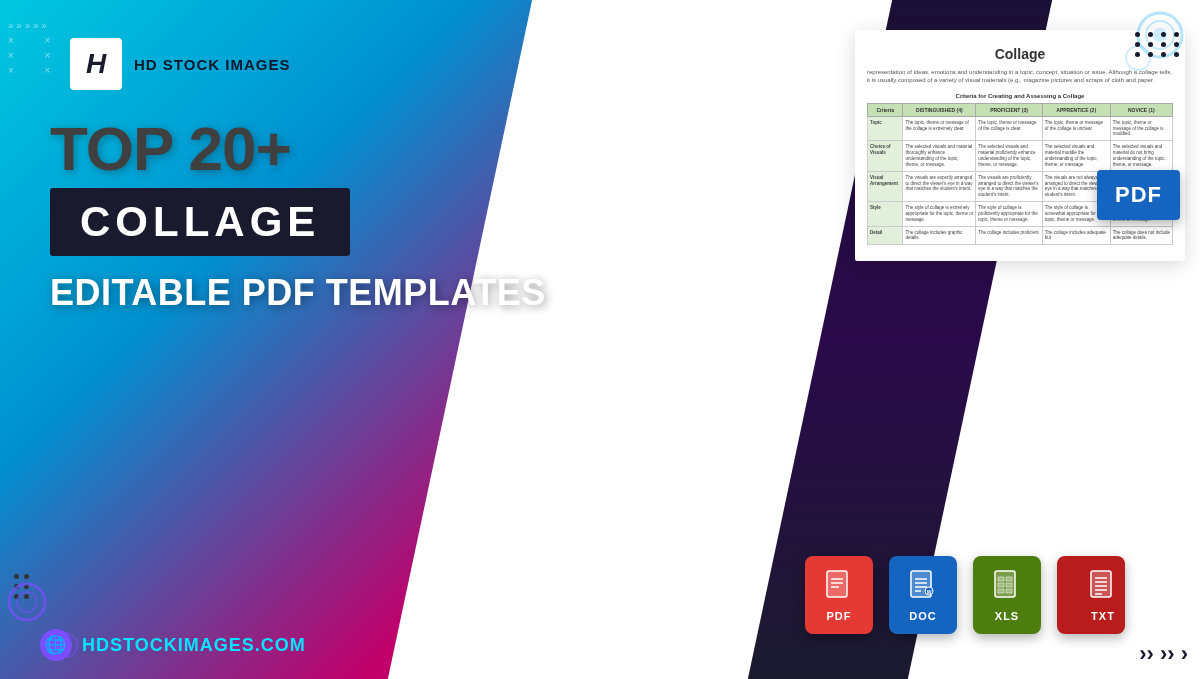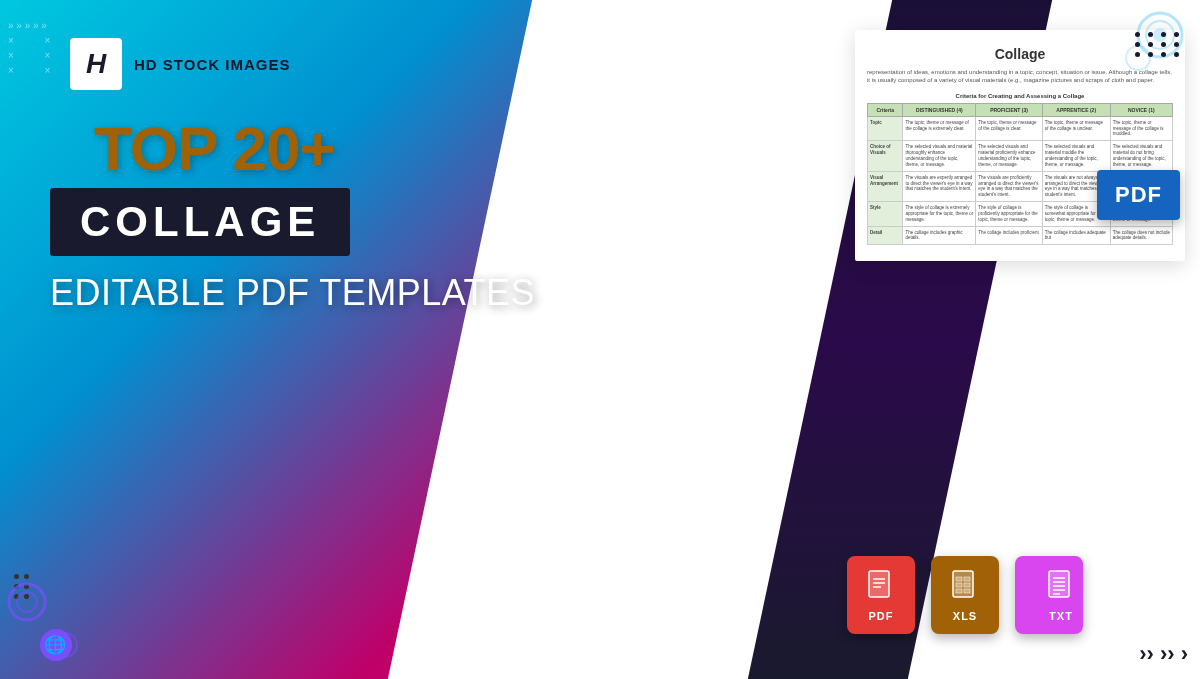--- a/index.html
+++ b/index.html
@@ -95,28 +95,27 @@
 
     .logo-text {
       color: #0f172a;
       font-size: 15px;
       font-weight: 700;
       letter-spacing: 1px;
       text-transform: uppercase;
     }
 
     .top-number {
-      color: #a16207;
+      color: #404040;
       font-size: 62px;
       font-weight: 900;
       line-height: 1;
       letter-spacing: -1px;
       margin-bottom: 8px;
       text-shadow: 2px 2px 8px rgba(0,0,0,0.3);
-      margin-left: 44px;
     }
 
     .collage-badge {
       background: #1a1a2e;
       display: inline-block;
       padding: 10px 30px;
       margin-bottom: 16px;
       border-radius: 3px;
     }
 
@@ -124,21 +123,21 @@
       color: white;
       font-size: 42px;
       font-weight: 900;
       letter-spacing: 5px;
       text-transform: uppercase;
     }
 
     .subtitle {
       color: white;
       font-size: 36px;
-      font-weight: 400;
+      font-weight: 700;
       text-transform: uppercase;
       line-height: 1.15;
       letter-spacing: 0.5px;
       text-shadow: 2px 2px 10px rgba(0,0,0,0.4);
     }
 
     
     .format-icons {
       position: absolute;
       bottom: 45px;
@@ -157,22 +156,22 @@
       display: flex;
       flex-direction: column;
       align-items: center;
       justify-content: center;
       gap: 4px;
       box-shadow: 0 4px 12px rgba(0,0,0,0.3);
     }
 
     .fmt-pdf { background: #e53935; }
     .fmt-doc { background: #1565c0; }
-    .fmt-xls { background: #a16207; text-align: center; }
-    .fmt-txt { background: #d946ef; padding-left: 24px; }
+    .fmt-xls { background: #4d7c0f; text-align: center; }
+    .fmt-txt { background: #b91c1c; padding-left: 24px; }
 
     .fmt-label {
       color: white;
       font-size: 11px;
       font-weight: 900;
       letter-spacing: 1px;
     }
 
     
     .website-area {
@@ -421,20 +420,21 @@
         <div class="sdot" style="background:#333;"></div>
       </div>
       <div class="dot-row">
         <div class="sdot" style="background:#333;"></div>
         <div class="sdot" style="background:#333;"></div>
       </div>
     </div>
 
     <div class="website-area">
       <div class="globe-icon">🌐</div>
+      <div class="website-url">HDSTOCKIMAGES.COM</div>
     </div>
 
     <div style="position:absolute; bottom:50px; left:5px;">
       <svg width="45" height="45">
         <circle cx="22" cy="22" r="18" fill="none" stroke="#7c4dff" stroke-width="3" opacity="0.7"></circle>
         <circle cx="22" cy="22" r="10" fill="none" stroke="#7c4dff" stroke-width="2" opacity="0.5"></circle>
       </svg>
     </div>
     <div style="position:absolute; bottom:15px; left:50px;">
       <svg width="30" height="30">
@@ -510,20 +510,35 @@
             <rect x="4" y="2" width="20" height="26" rx="2" fill="rgba(255,255,255,0.25)"></rect>
             <rect x="4" y="2" width="20" height="26" rx="2" fill="none" stroke="white" stroke-width="1.5"></rect>
             <line x1="8" y1="10" x2="20" y2="10" stroke="white" stroke-width="1.5"></line>
             <line x1="8" y1="14" x2="20" y2="14" stroke="white" stroke-width="1.5"></line>
             <line x1="8" y1="18" x2="16" y2="18" stroke="white" stroke-width="1.5"></line>
           </svg>
         </div>
         <div class="fmt-label">PDF</div>
       </div>
 
+      <div class="fmt-icon fmt-doc">
+        <div style="color:white; font-size:28px; line-height:1;">
+          <svg width="32" height="32" viewBox="0 0 32 32">
+            <rect x="4" y="2" width="20" height="26" rx="2" fill="rgba(255,255,255,0.25)"></rect>
+            <rect x="4" y="2" width="20" height="26" rx="2" fill="none" stroke="white" stroke-width="1.5"></rect>
+            <line x1="8" y1="10" x2="20" y2="10" stroke="white" stroke-width="1.5"></line>
+            <line x1="8" y1="14" x2="20" y2="14" stroke="white" stroke-width="1.5"></line>
+            <line x1="8" y1="18" x2="20" y2="18" stroke="white" stroke-width="1.5"></line>
+            <line x1="8" y1="22" x2="14" y2="22" stroke="white" stroke-width="1.5"></line>
+            <circle cx="22" cy="22" r="4" fill="#1565c0" stroke="white" stroke-width="1"></circle>
+            <text x="22" y="25" text-anchor="middle" fill="white" font-size="5" font-weight="bold">W</text>
+          </svg>
+        </div>
+        <div class="fmt-label">DOC</div>
+      </div>
 
       <div class="fmt-icon fmt-xls">
         <div style="color:white; font-size:28px; line-height:1;">
           <svg width="32" height="32" viewBox="0 0 32 32">
             <rect x="4" y="2" width="20" height="26" rx="2" fill="rgba(255,255,255,0.25)"></rect>
             <rect x="4" y="2" width="20" height="26" rx="2" fill="none" stroke="white" stroke-width="1.5"></rect>
             <rect x="7" y="8" width="6" height="4" fill="rgba(255,255,255,0.3)" stroke="white" stroke-width="0.5"></rect>
             <rect x="15" y="8" width="6" height="4" fill="rgba(255,255,255,0.3)" stroke="white" stroke-width="0.5"></rect>
             <rect x="7" y="14" width="6" height="4" fill="rgba(255,255,255,0.3)" stroke="white" stroke-width="0.5"></rect>
             <rect x="15" y="14" width="6" height="4" fill="rgba(255,255,255,0.3)" stroke="white" stroke-width="0.5"></rect>

